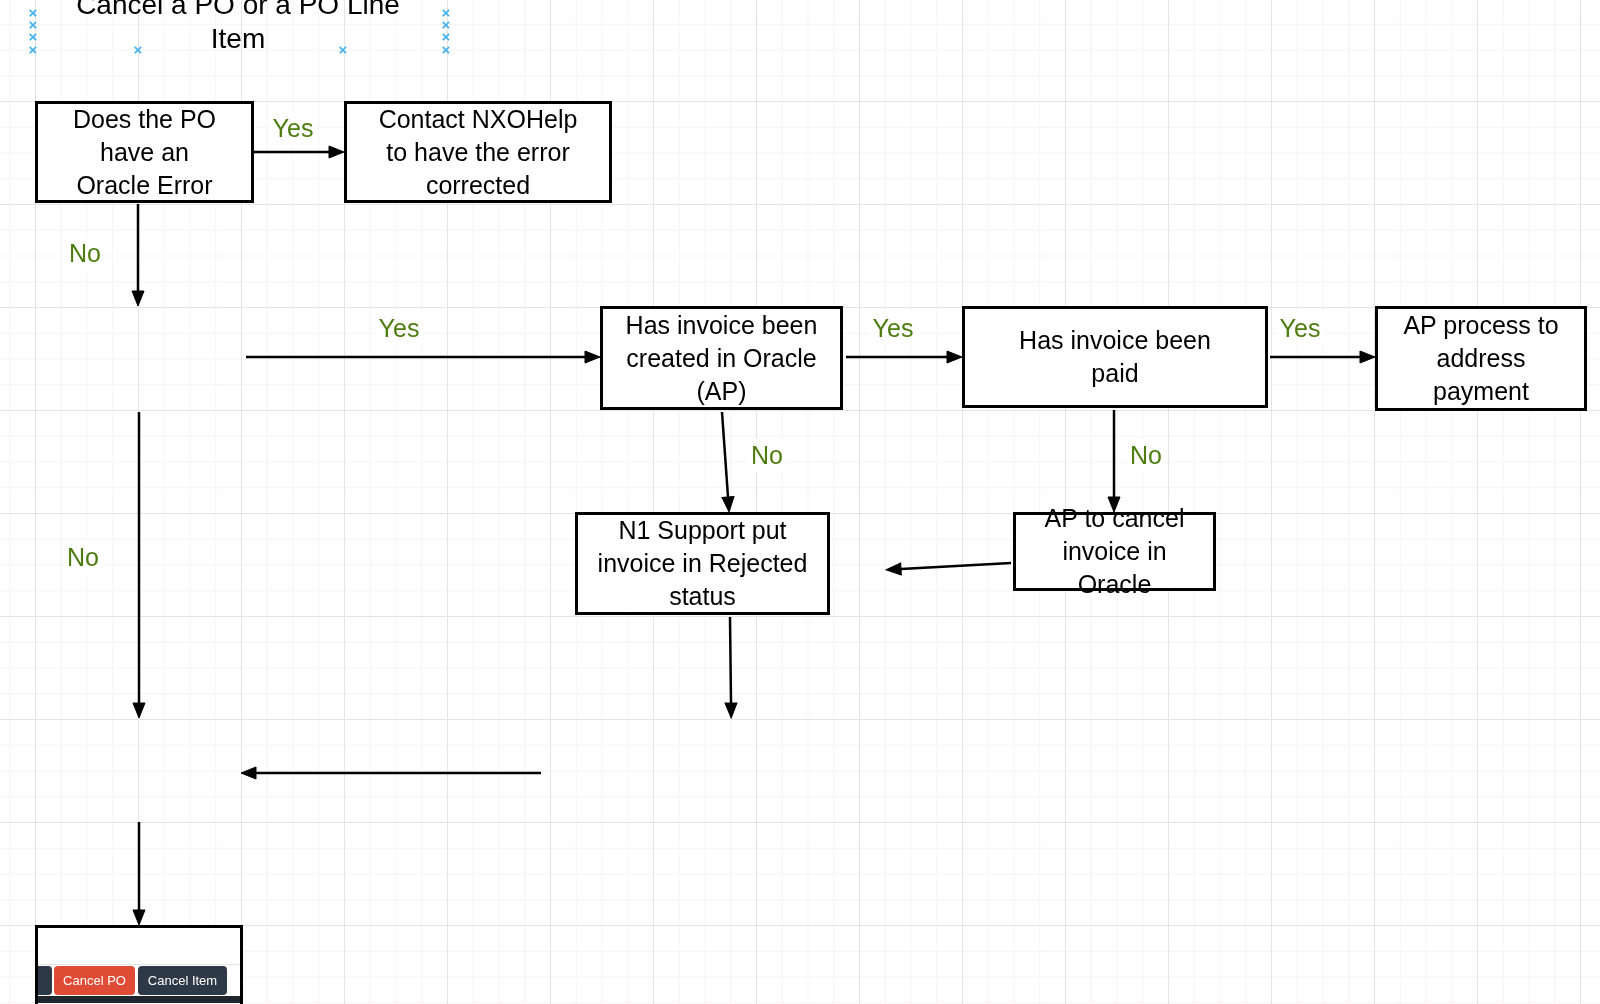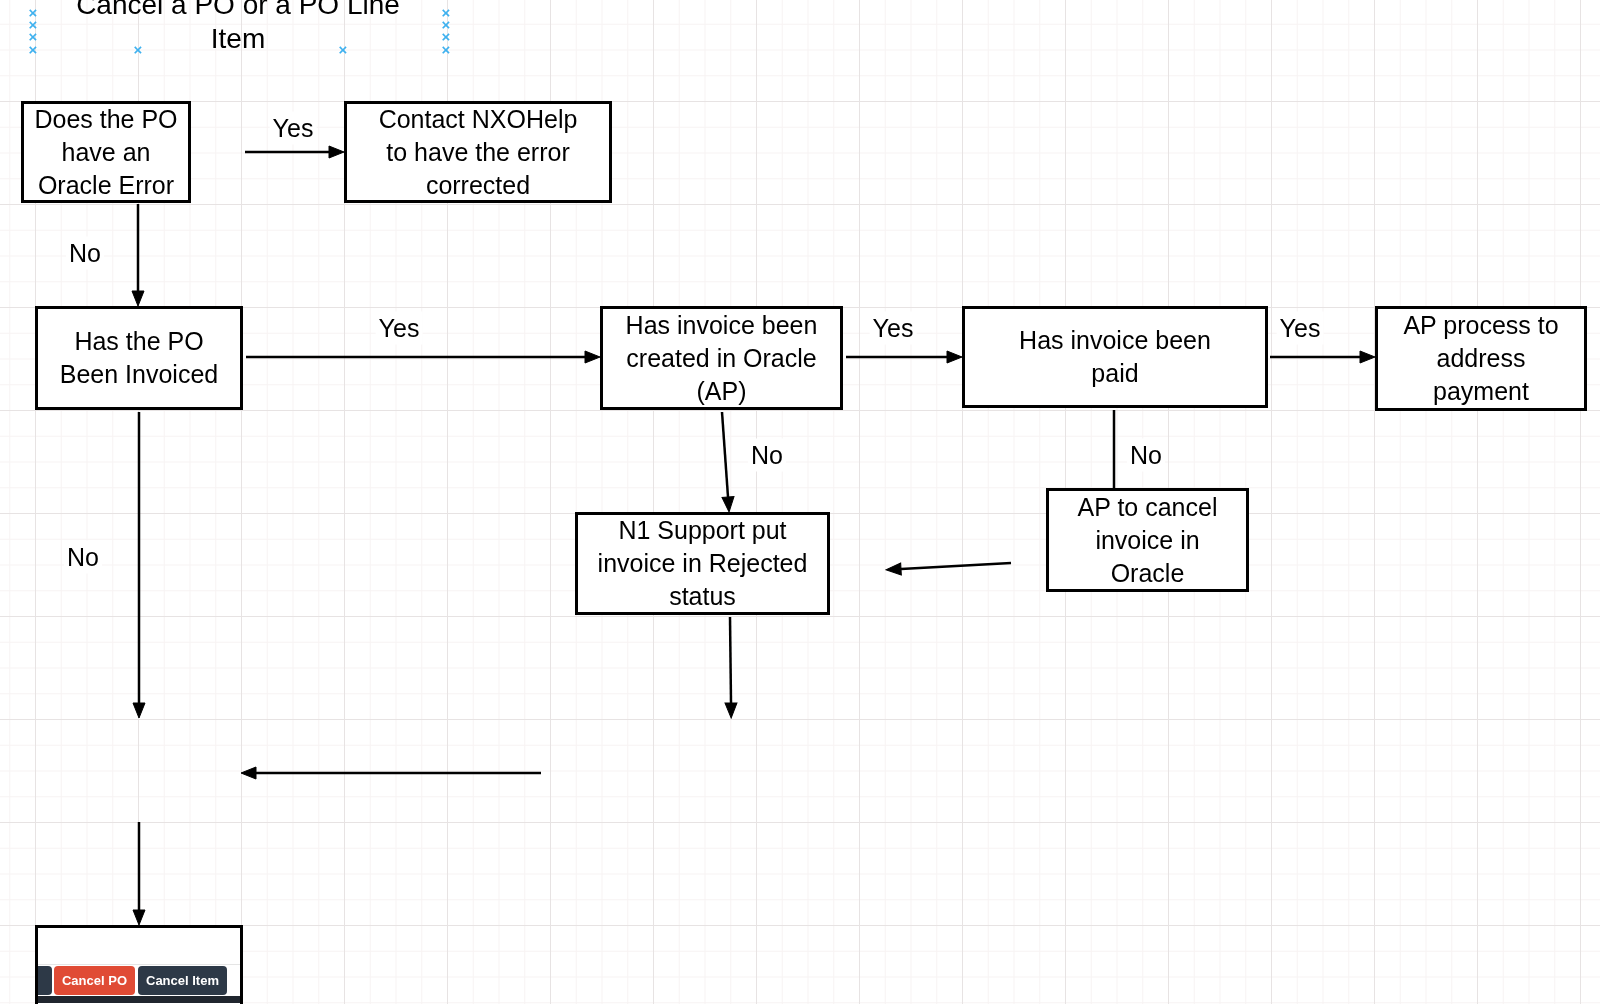--- a/index.html
+++ b/index.html
@@ -17,33 +17,33 @@
   }
   .edges{position:absolute; left:0; top:0; z-index:1; pointer-events:none;}
   .edges path, .edges line{pointer-events:stroke;}
   .node{
     position:absolute; z-index:2; box-sizing:border-box;
     background:#fff; border:3px solid #000;
     display:flex; align-items:center; justify-content:center;
     font-size:25px; line-height:33px; color:#000; text-align:center;
   }
   .node .txt{white-space:pre-line; width:100%;}
-  #n-oracle {left:21px;  top:101px; width:170px; height:102px;justify-content:flex-end;}
+  #n-oracle {left:35px;  top:101px; width:219px; height:102px;justify-content:flex-end;}
   #n-contact{left:344px; top:101px; width:268px; height:102px;}
   #n-invoiced{left:35px; top:306px; width:208px; height:104px;}
   #n-created{left:600px; top:306px; width:243px; height:104px;}
   #n-paid   {left:962px; top:306px; width:306px; height:102px;}
   #n-approc {left:1375px;top:306px; width:212px; height:105px; overflow:hidden;align-items:center;}
   #n-n1sup  {left:575px; top:512px; width:255px; height:103px;}
-  #n-apcancel{left:1013px;top:488px; width:203px; height:104px;margin-left:33px;}
+  #n-apcancel{left:1013px;top:512px; width:203px; height:79px;}
   #n-market {left:543px; top:718px; width:376px; height:102px;}
   #n-pocancel{left:35px; top:718px; width:206px; height:102px;}
   .elabel{
     position:absolute; z-index:3; transform:translate(-50%,-50%);
-    font-size:25px; line-height:33px; color:#000000; background:#fff;
+    font-size:25px; line-height:33px; color:#4d7c0f; background:#fff;
     padding:0 3px; white-space:pre-line; text-align:center;
   }
   #l-yes-oracle {left:293px; top:128px;}
   #l-no-oracle  {left:85px;  top:253px;}
   #l-yes-invoiced{left:399px;top:328px;}
   #l-yes-created{left:893px; top:328px;}
   #l-yes-paid   {left:1300px;top:328px;}
   #l-no-created {left:767px; top:455px;}
   #l-no-paid    {left:1146px;top:455px;}
   #l-no-invoiced{left:83px;  top:557px;}
@@ -58,21 +58,21 @@
     color:#3fb1ef; font-size:15px; font-weight:bold; line-height:1;
   }
   
   #n-shot{
     left:35px; top:925px; width:208px; height:82px;
     display:block; overflow:hidden;
   }
   .shot-divider{position:absolute; left:0; top:36px; width:202px; height:1px; background:#e5e5e5;}
   .shot-btn{
     position:absolute; top:38px; height:29px; border-radius:4px;
-    color:#fff; font-size:13px; font-weight:bold;
+    color:#fff; font-size:13px; font-weight:normal;
     display:flex; align-items:center; justify-content:center;
   }
   .shot-btn.partial{left:-8px; width:22px;}
   .shot-btn.red {left:16px;  width:81px;}
   .shot-btn.dark, .shot-btn.partial{background:#2d3947;}
   .shot-btn.dark{left:100px; width:89px;}
   .shot-bar{position:absolute; left:0; top:68px; width:202px; height:7px; background:#20262e;}
   .shot-dots{position:absolute; left:183px; top:54px; color:#2b2b2b; font-size:14px; font-weight:bold; letter-spacing:2px;}
 </style>
 </head>
@@ -117,24 +117,20 @@
   <div class="node" id="n-oracle">
       <span class="txt">Does the PO
 have an
 Oracle Error</span>
     </div>
   <div class="node" id="n-contact">
       <span class="txt">Contact NXOHelp
 to have the error
 corrected</span>
     </div>
-  <div class="node" id="n-invoiced">
-      <span class="txt">Has the PO
-Been Invoiced</span>
-    </div>
   <div class="node" id="n-created">
       <span class="txt">Has invoice been
 created in Oracle
 (AP)</span>
     </div>
   <div class="node" id="n-paid">
       <span class="txt">Has invoice been
 paid</span>
     </div>
   <div class="node" id="n-approc">

